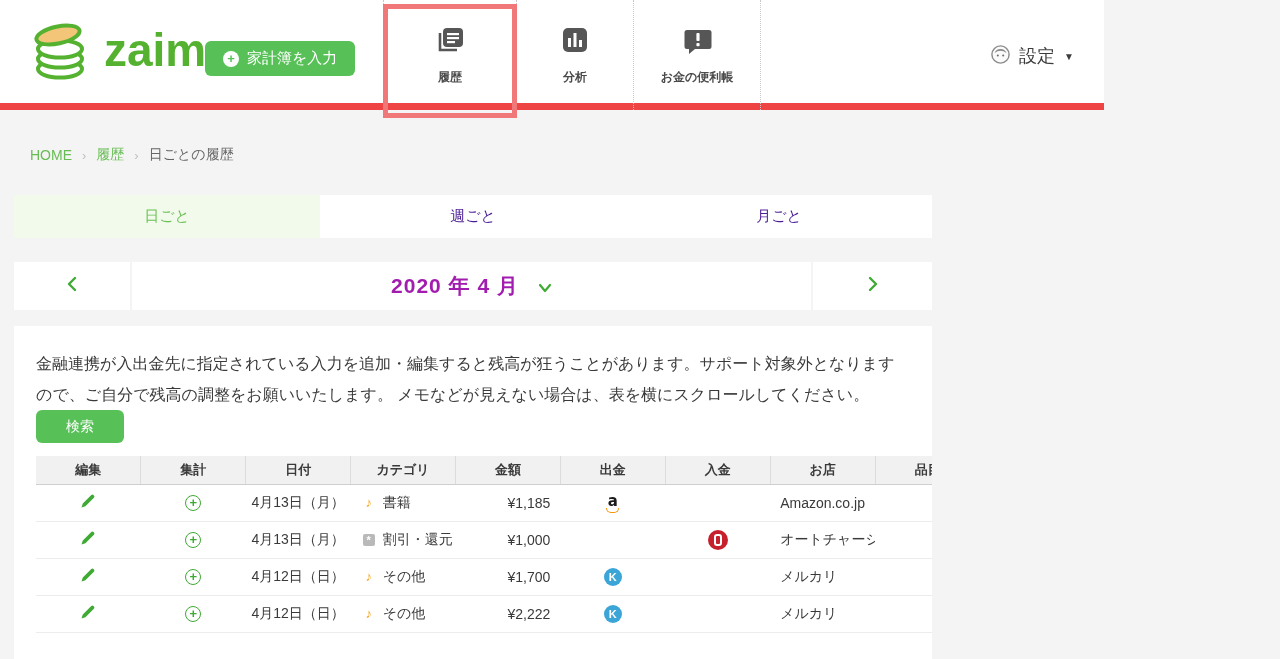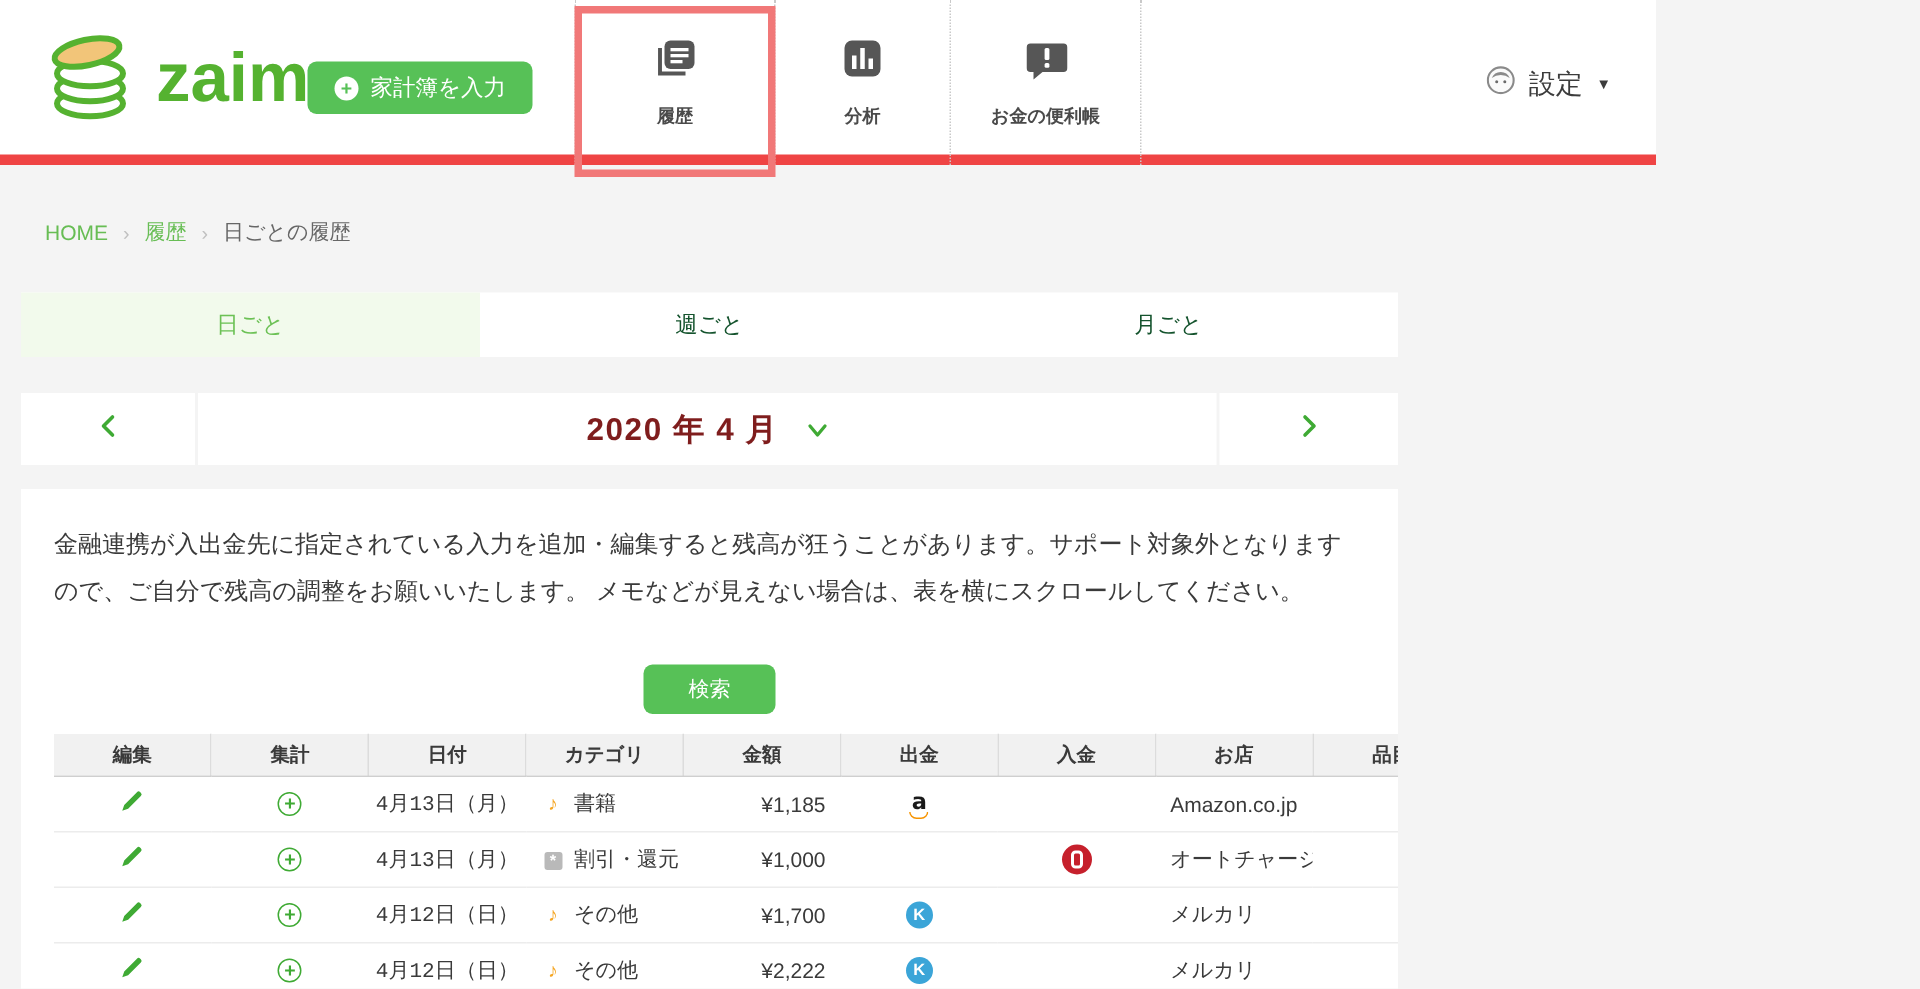--- a/index.html
+++ b/index.html
@@ -26,46 +26,46 @@
   .caret { font-size:10px; color:#3c3c3c; }
 
   
   .breadcrumb { position:absolute; left:30px; top:146px; font-size:14px; display:flex; gap:10px; align-items:center; }
   .bc-link { color:#67bd54; cursor:pointer; }
   .bc-sep { color:#c0c0c0; font-size:13px; }
   .bc-current { color:#666; }
 
   
   .view-tabs { position:absolute; left:14px; top:195px; width:918px; height:43px; display:flex; background:#fff;font-family:Liberation Serif, serif; }
-  .vtab { flex:1; display:flex; align-items:center; justify-content:center; font-size:15px; color:#14532d; cursor:pointer; }
+  .vtab { flex:1; display:flex; align-items:center; justify-content:center; font-size:15px; color:#4c1d95; cursor:pointer; }
   .vtab.active { background:#f2faec; color:#6cc155; }
 
   
   .period-nav { position:absolute; left:14px; top:262px; width:918px; height:48px; display:flex; gap:2px; }
   .pn-cell { background:#fff; display:flex; align-items:center; justify-content:center; cursor:pointer; }
   .pn-prev { width:116px; }
-  .pn-title { flex:1; gap:19px; font-size:21px; font-weight:700; color:#7f1d1d; letter-spacing:1px; }
+  .pn-title { flex:1; gap:19px; font-size:21px; font-weight:700; color:#a21caf; letter-spacing:1px; }
   .pn-next { width:119px; }
   .chev { display:inline-block; }
 
   
   .card { position:absolute; left:14px; top:326px; width:918px; height:400px; background:#fff; padding:22px 22px 0 22px; overflow:hidden; }
   .notice { font-size:16px; color:#3a3a3a; line-height:1.95; }
-  .search-row { display:flex; justify-content:center; margin-top:33px; }
+  .search-row { display:flex; justify-content:flex-start; }
   .search-btn { width:88px; height:33px; background:#57c157; color:#fff; border:none; border-radius:6px; font-size:14px; cursor:pointer; font-family:inherit; }
 
   
   .table-wrap { margin:13px -22px 0 0; overflow:hidden; }
   table { border-collapse:collapse; table-layout:fixed; width:944px; }
   th { background:#f1f1f1; height:28px; font-size:13px; font-weight:700; color:#3a3a3a; border-right:1px solid #dcdcdc; border-bottom:1px solid #cfcfcf; text-align:center; white-space:nowrap; overflow:hidden; }
   th:last-child { border-right:none; }
   td { height:37px; border-bottom:1px solid #ececec; font-size:14px; color:#3a3a3a; white-space:nowrap; overflow:hidden; vertical-align:middle; }
   .c-edit { width:32px; text-align:center; }
   .c-sum  { width:35px; text-align:center; }
-  .c-date { width:120px; text-align:center;font-family:Liberation Mono, monospace; }
+  .c-date { width:120px; text-align:center; }
   .c-cat  { width:191px; padding-left:10px; }
   .c-amt  { width:87px; text-align:right; padding-right:10px; }
   .c-out  { width:36px; text-align:center; }
   .c-in   { width:35px; text-align:center; }
   .c-shop { width:258px; padding-left:10px; }
   .c-item { width:150px; }
 
   .pencil { display:inline-block; width:16px; height:16px; cursor:pointer; }
   .plusc { display:inline-flex; width:16px; height:16px; border:1.5px solid #3faa34; border-radius:50%; color:#3faa34; font-size:13px; font-weight:700; align-items:center; justify-content:center; line-height:1; cursor:pointer; padding-bottom:1px; }
   .cat-ic { display:inline-block; width:16px; margin-right:6px; text-align:center; }

